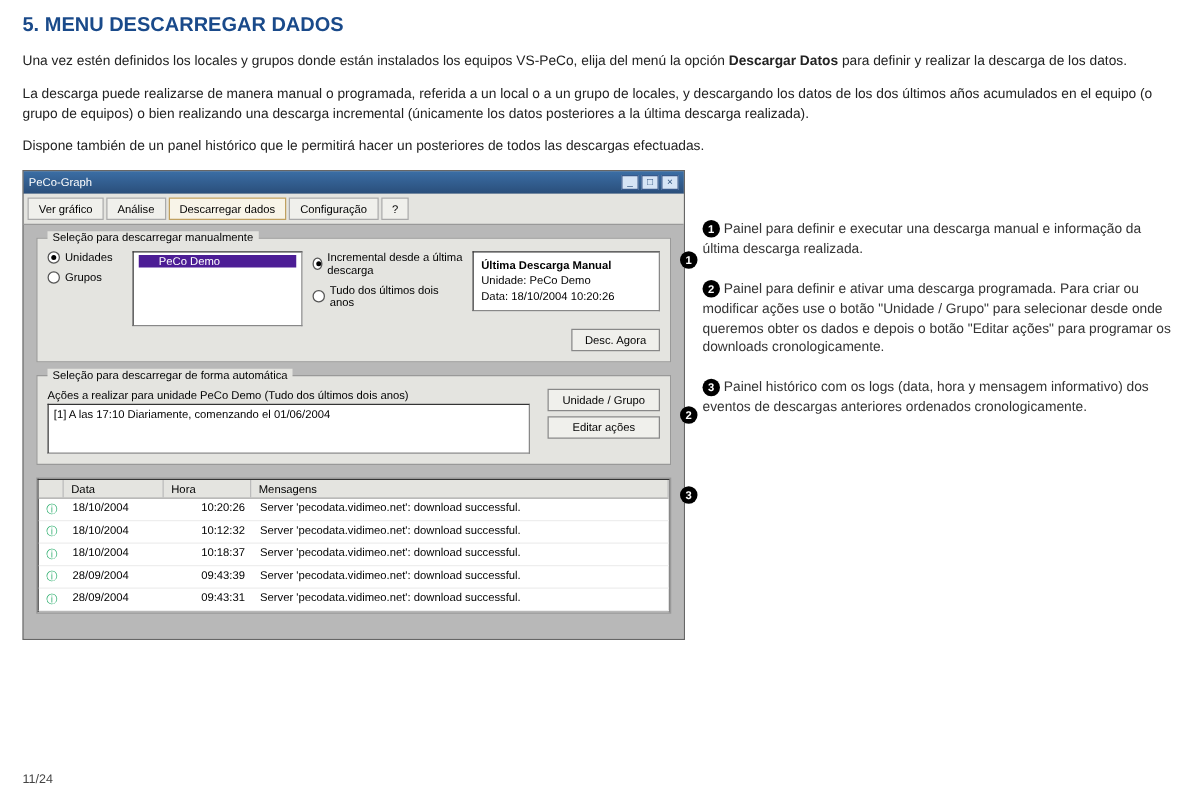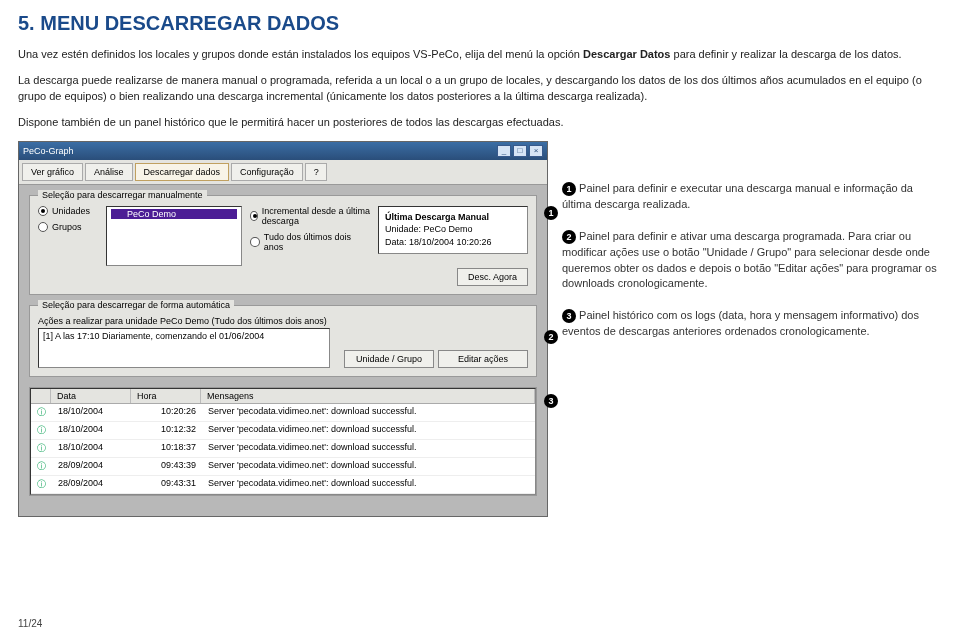--- a/index.html
+++ b/index.html
@@ -9,21 +9,21 @@
     font-family: Arial, Helvetica, sans-serif;
     font-size: 11px;
     color: #333;
     background: #fff;
     position: relative;
     padding: 12px 18px;
   }
   .page-title {
     color: #1a4a8a;
     font-weight: bold;
-    font-size: 20px;
+    font-size: 16px;
     margin-bottom: 12px;
   }
   .para {
     font-size: 11px;
     line-height: 1.45;
     margin-bottom: 10px;
     color: #222;
   }
   .bold { font-weight: bold; }
   .content-row {
@@ -121,21 +121,21 @@
   .info-box {
     background:#fff; border:1px inset #888; padding:4px 6px; font-size:9px; line-height:1.4;
   }
   .info-box .ttl { font-weight:bold; }
   .btn {
     background:#f0f0ec; border:1px solid #888; padding:3px 10px; font-size:9px; display:inline-block;
   }
   .actions-list {
     background:#fff; border:1px inset #888; height:40px; padding:2px 4px; font-size:9px;
   }
-  .panel2-right { display:flex; flex-direction:row; gap:4px; align-items:flex-end; padding-left:6px; }
+  .panel2-right { display:flex; flex-direction:column; gap:4px; align-items:flex-end; padding-left:6px; }
   .panel2-row { display:flex; gap:8px; }
   .table {
     background:#fff; border:1px inset #888; width:100%;
   }
   .table-head { display:flex; background:#e4e4e0; border-bottom:1px solid #aaa; }
   .table-head .th { padding:2px 6px; border-right:1px solid #bbb; font-size:9px; }
   .table-head .th:nth-child(1){ flex:0 0 20px; }
   .table-head .th:nth-child(2){ flex:0 0 80px; }
   .table-head .th:nth-child(3){ flex:0 0 70px; }
   .table-head .th:nth-child(4){ flex:1; }

